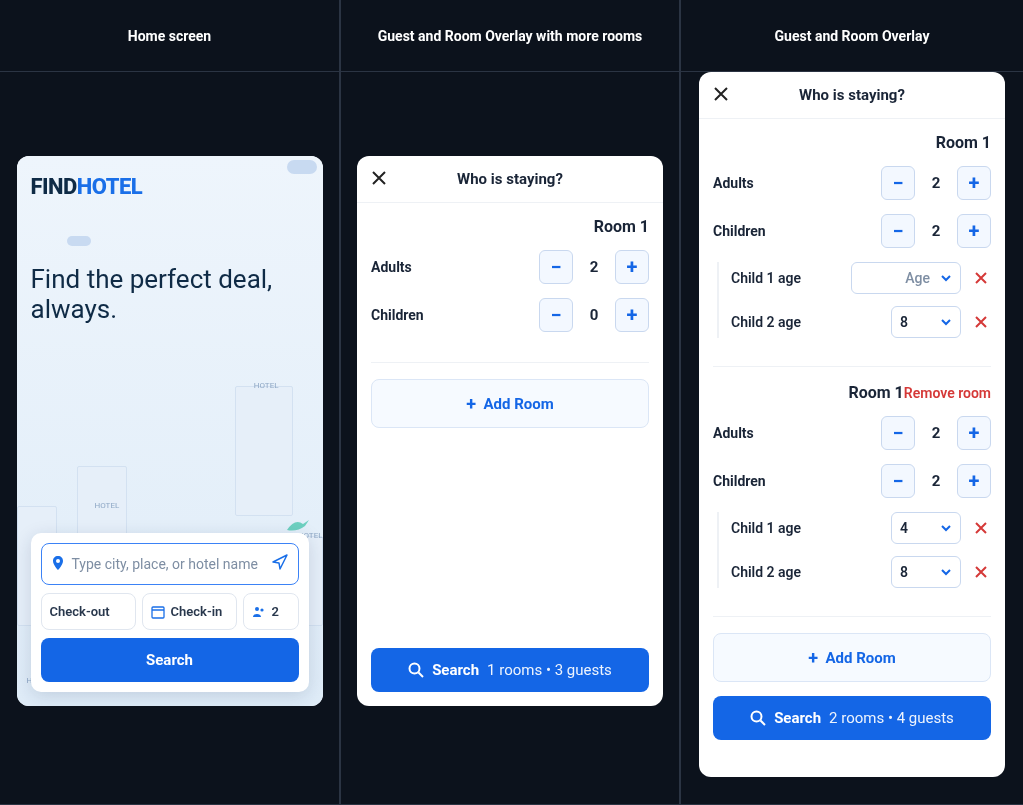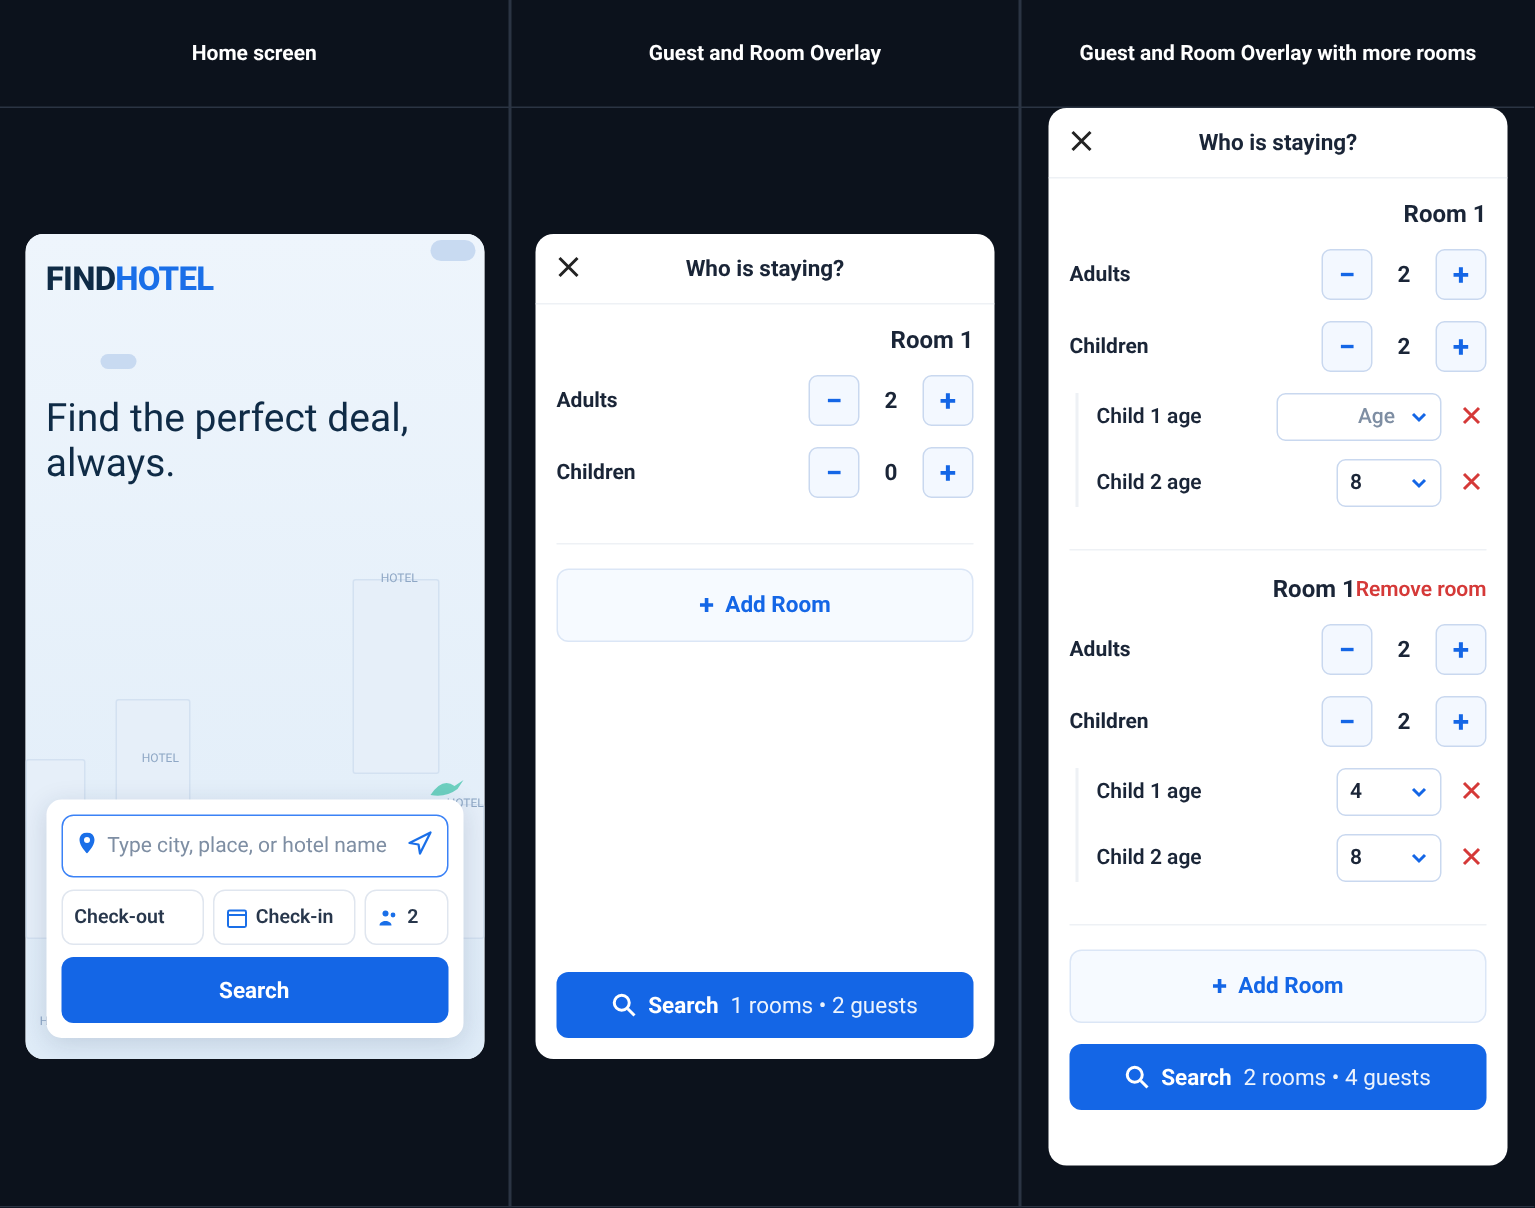--- a/index.html
+++ b/index.html
@@ -89,24 +89,24 @@
 .search-icon { width: 16px; height: 16px; }
 </style>
 </head>
 <body>
 
 <div class="grid header-row">
   <div class="cell">
       <span>Home screen</span>
     </div>
   <div class="cell">
+      <span>Guest and Room Overlay with more rooms</span>
+    </div>
+  <div class="cell">
       <span>Guest and Room Overlay</span>
-    </div>
-  <div class="cell">
-      <span>Guest and Room Overlay with more rooms</span>
     </div>
 </div>
 
 <div class="grid body-row">
 
   <div class="cell">
     <div class="phone home">
       <div class="home-bg">
         <div class="cloud cloud1"></div>
         <div class="cloud cloud2"></div>
@@ -212,21 +212,21 @@
           <span style="font-size:18px;vertical-align:-1px">+</span>&nbsp;&nbsp;<span>Add Room</span>
         </button>
       </div>
       <div class="ov-footer">
         <button class="ov-search-btn">
           <svg class="search-icon" viewBox="0 0 16 16">
               <circle cx="6.5" cy="6.5" r="5" fill="none" stroke="#fff" stroke-width="2"></circle>
               <line x1="10.5" y1="10.5" x2="15" y2="15" stroke="#fff" stroke-width="2"></line>
             </svg>
           <span>Search</span>
-          <span class="sub">1 rooms • 2 guests</span>
+          <span class="sub">1 rooms • 3 guests</span>
         </button>
       </div>
     </div>
   </div>
 
   <div class="cell">
     <div class="phone overlay2">
       <div class="ov-header">
         <button class="ov-close">
           <svg width="16" height="16" viewBox="0 0 16 16">

